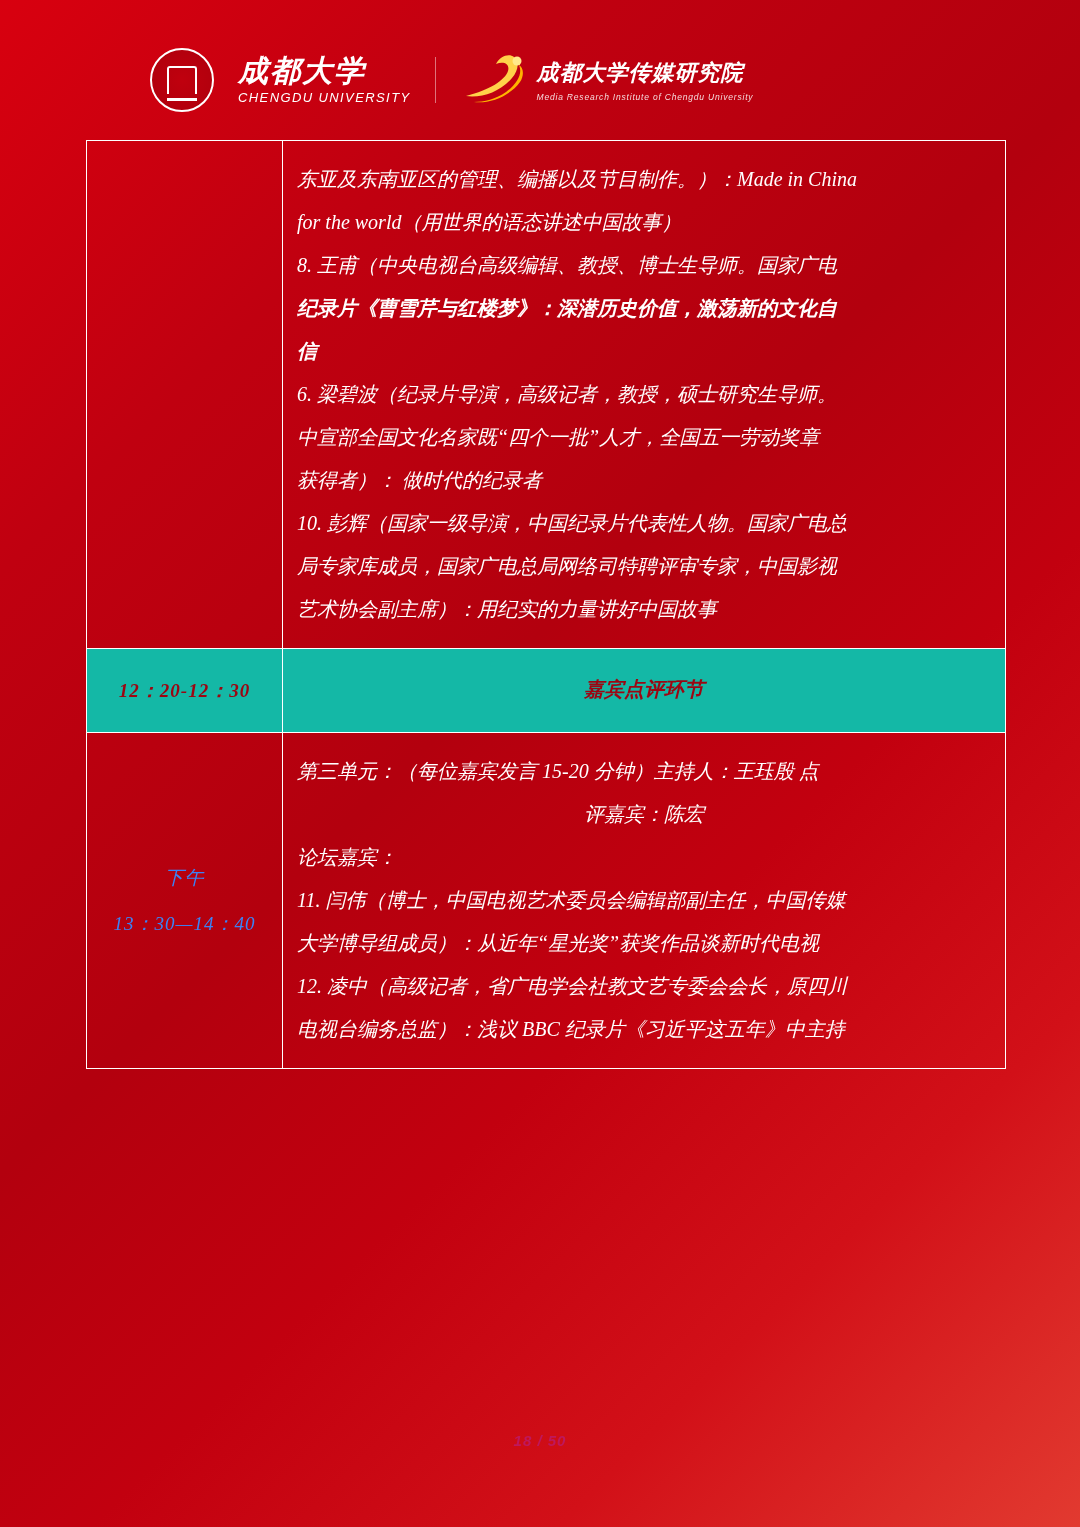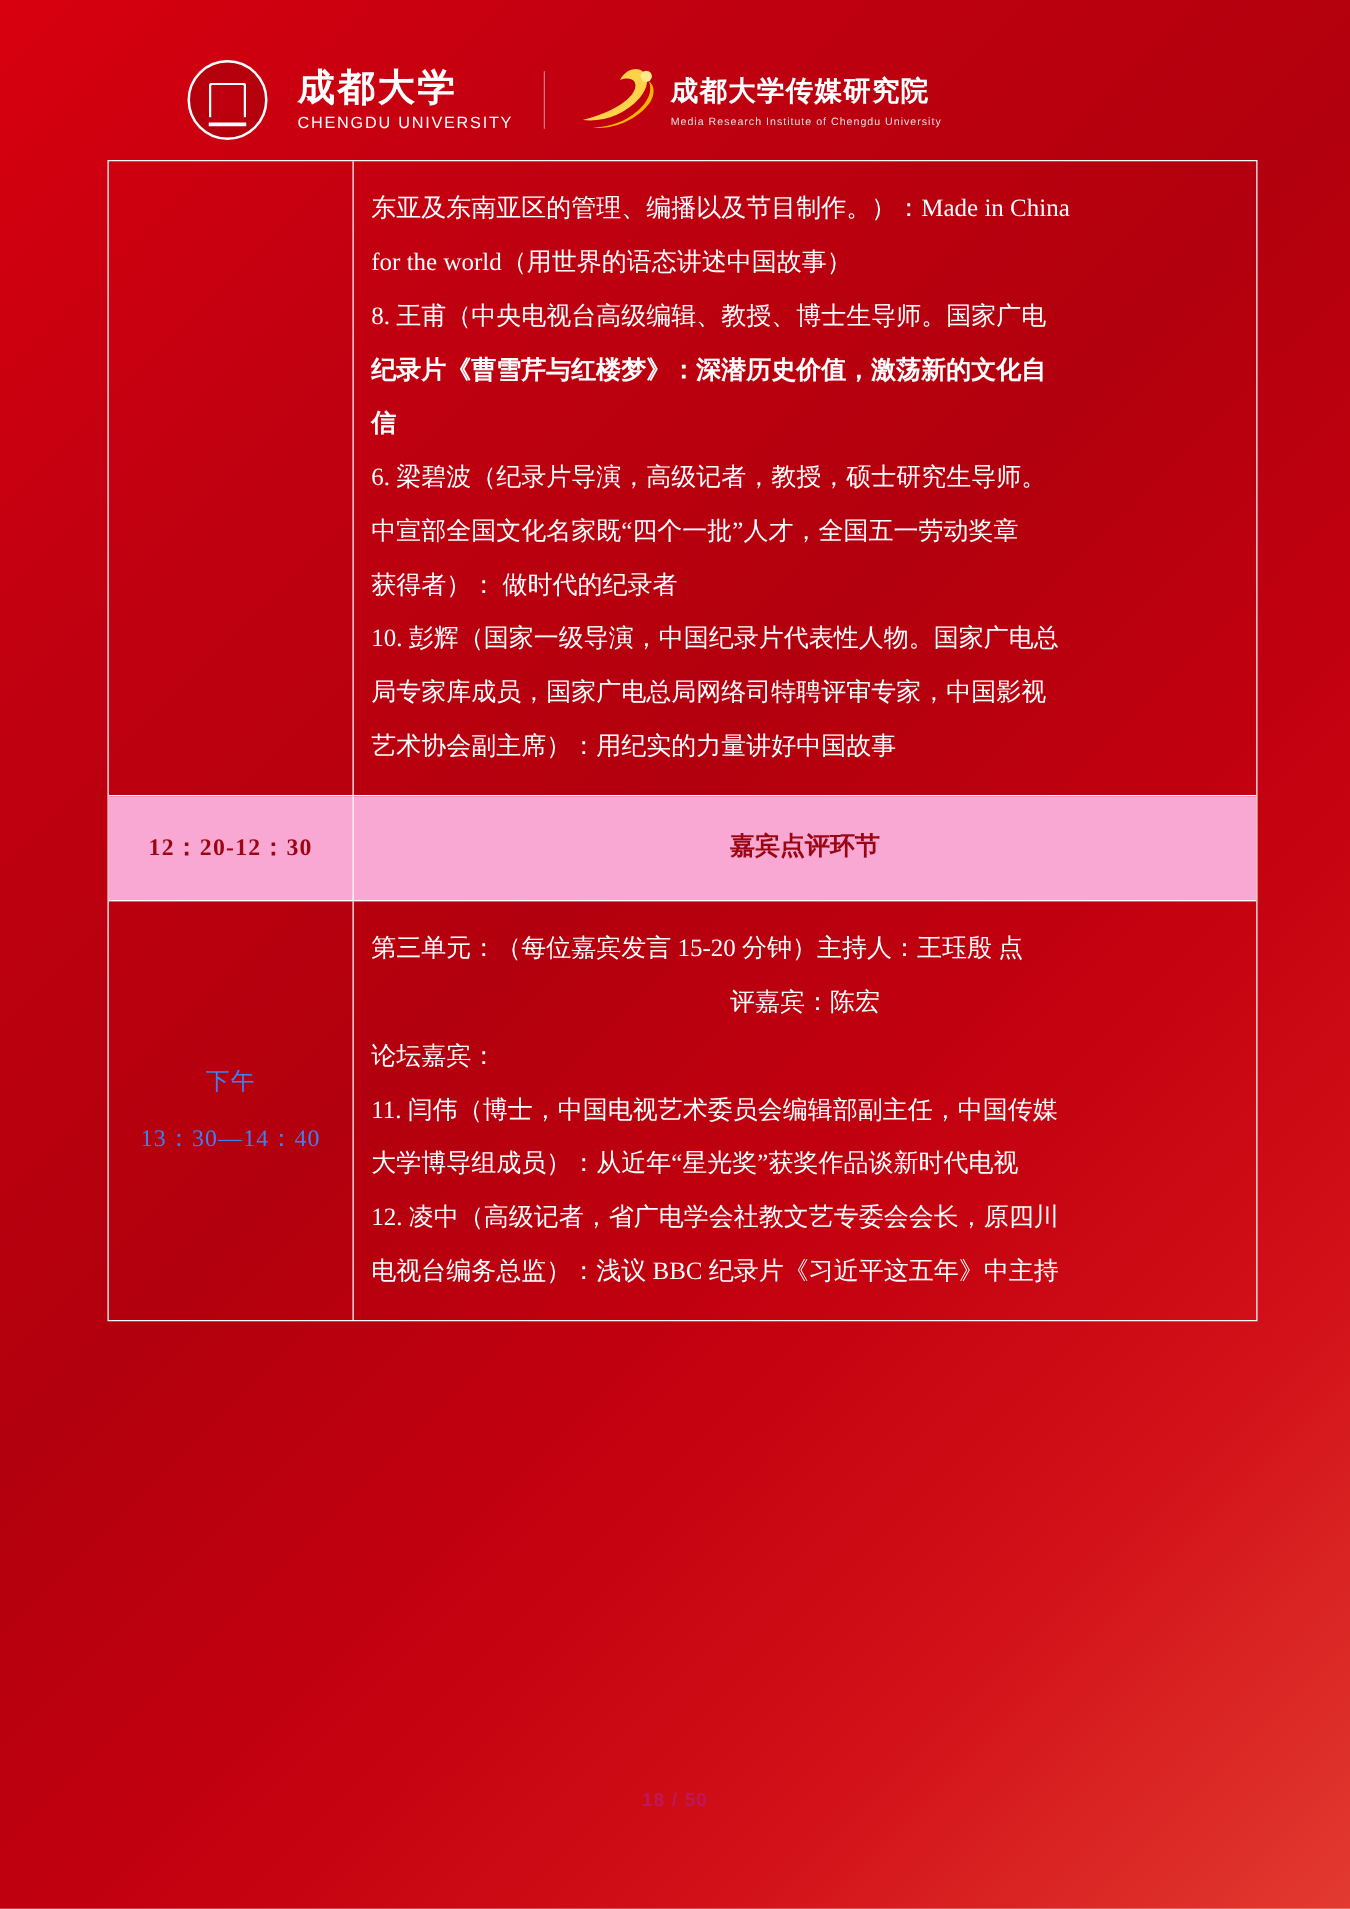--- a/index.html
+++ b/index.html
@@ -10,20 +10,21 @@
     width: 1080px;
     height: 1527px;
     background: linear-gradient(135deg, #d8000f 0%, #c00010 22%, #b3000e 45%, #c2000f 62%, #d21018 80%, #e23a30 100%);
     font-family: "Liberation Serif", serif;
     position: relative;
     overflow: hidden;
   }
   .page {
     position: absolute;
     inset: 0;
+    font-style: italic;
   }
   
   .header {
     position: absolute;
     top: 44px;
     left: 150px;
     width: 800px;
     height: 72px;
     display: flex;
     align-items: center;
@@ -111,21 +112,21 @@
     font-size: 8.5px;
     letter-spacing: 0.8px;
     color: rgba(255,255,255,0.85);
     white-space: nowrap;
     margin-top: 4px;
   }
   
   .table-wrap {
     position: absolute;
     left: 86px;
-    top: 128px;
+    top: 140px;
     width: 920px;
     border: 1px solid #ffffff;
     box-sizing: border-box;
   }
   .row {
     display: flex;
     border-bottom: 1px solid #ffffff;
     box-sizing: border-box;
   }
   .row:last-child { border-bottom: none; }
@@ -148,21 +149,21 @@
   .cell-body {
     flex: 1 1 auto;
     box-sizing: border-box;
     padding: 18px 14px 16px 14px;
     color: #ffffff;
     font-family: "Liberation Serif", serif;
     font-size: 20px;
     line-height: 2.05;
   }
   .row-highlight {
-    background: #f9a8d4;
+    background: #14b8a6;
   }
   .row-highlight .cell-time {
     color: #9c0612;
     font-weight: bold;
     font-size: 19px;
     border-right: 1px solid #ffffff;
   }
   .row-highlight .cell-body {
     color: #9c0612;
     font-weight: bold;

